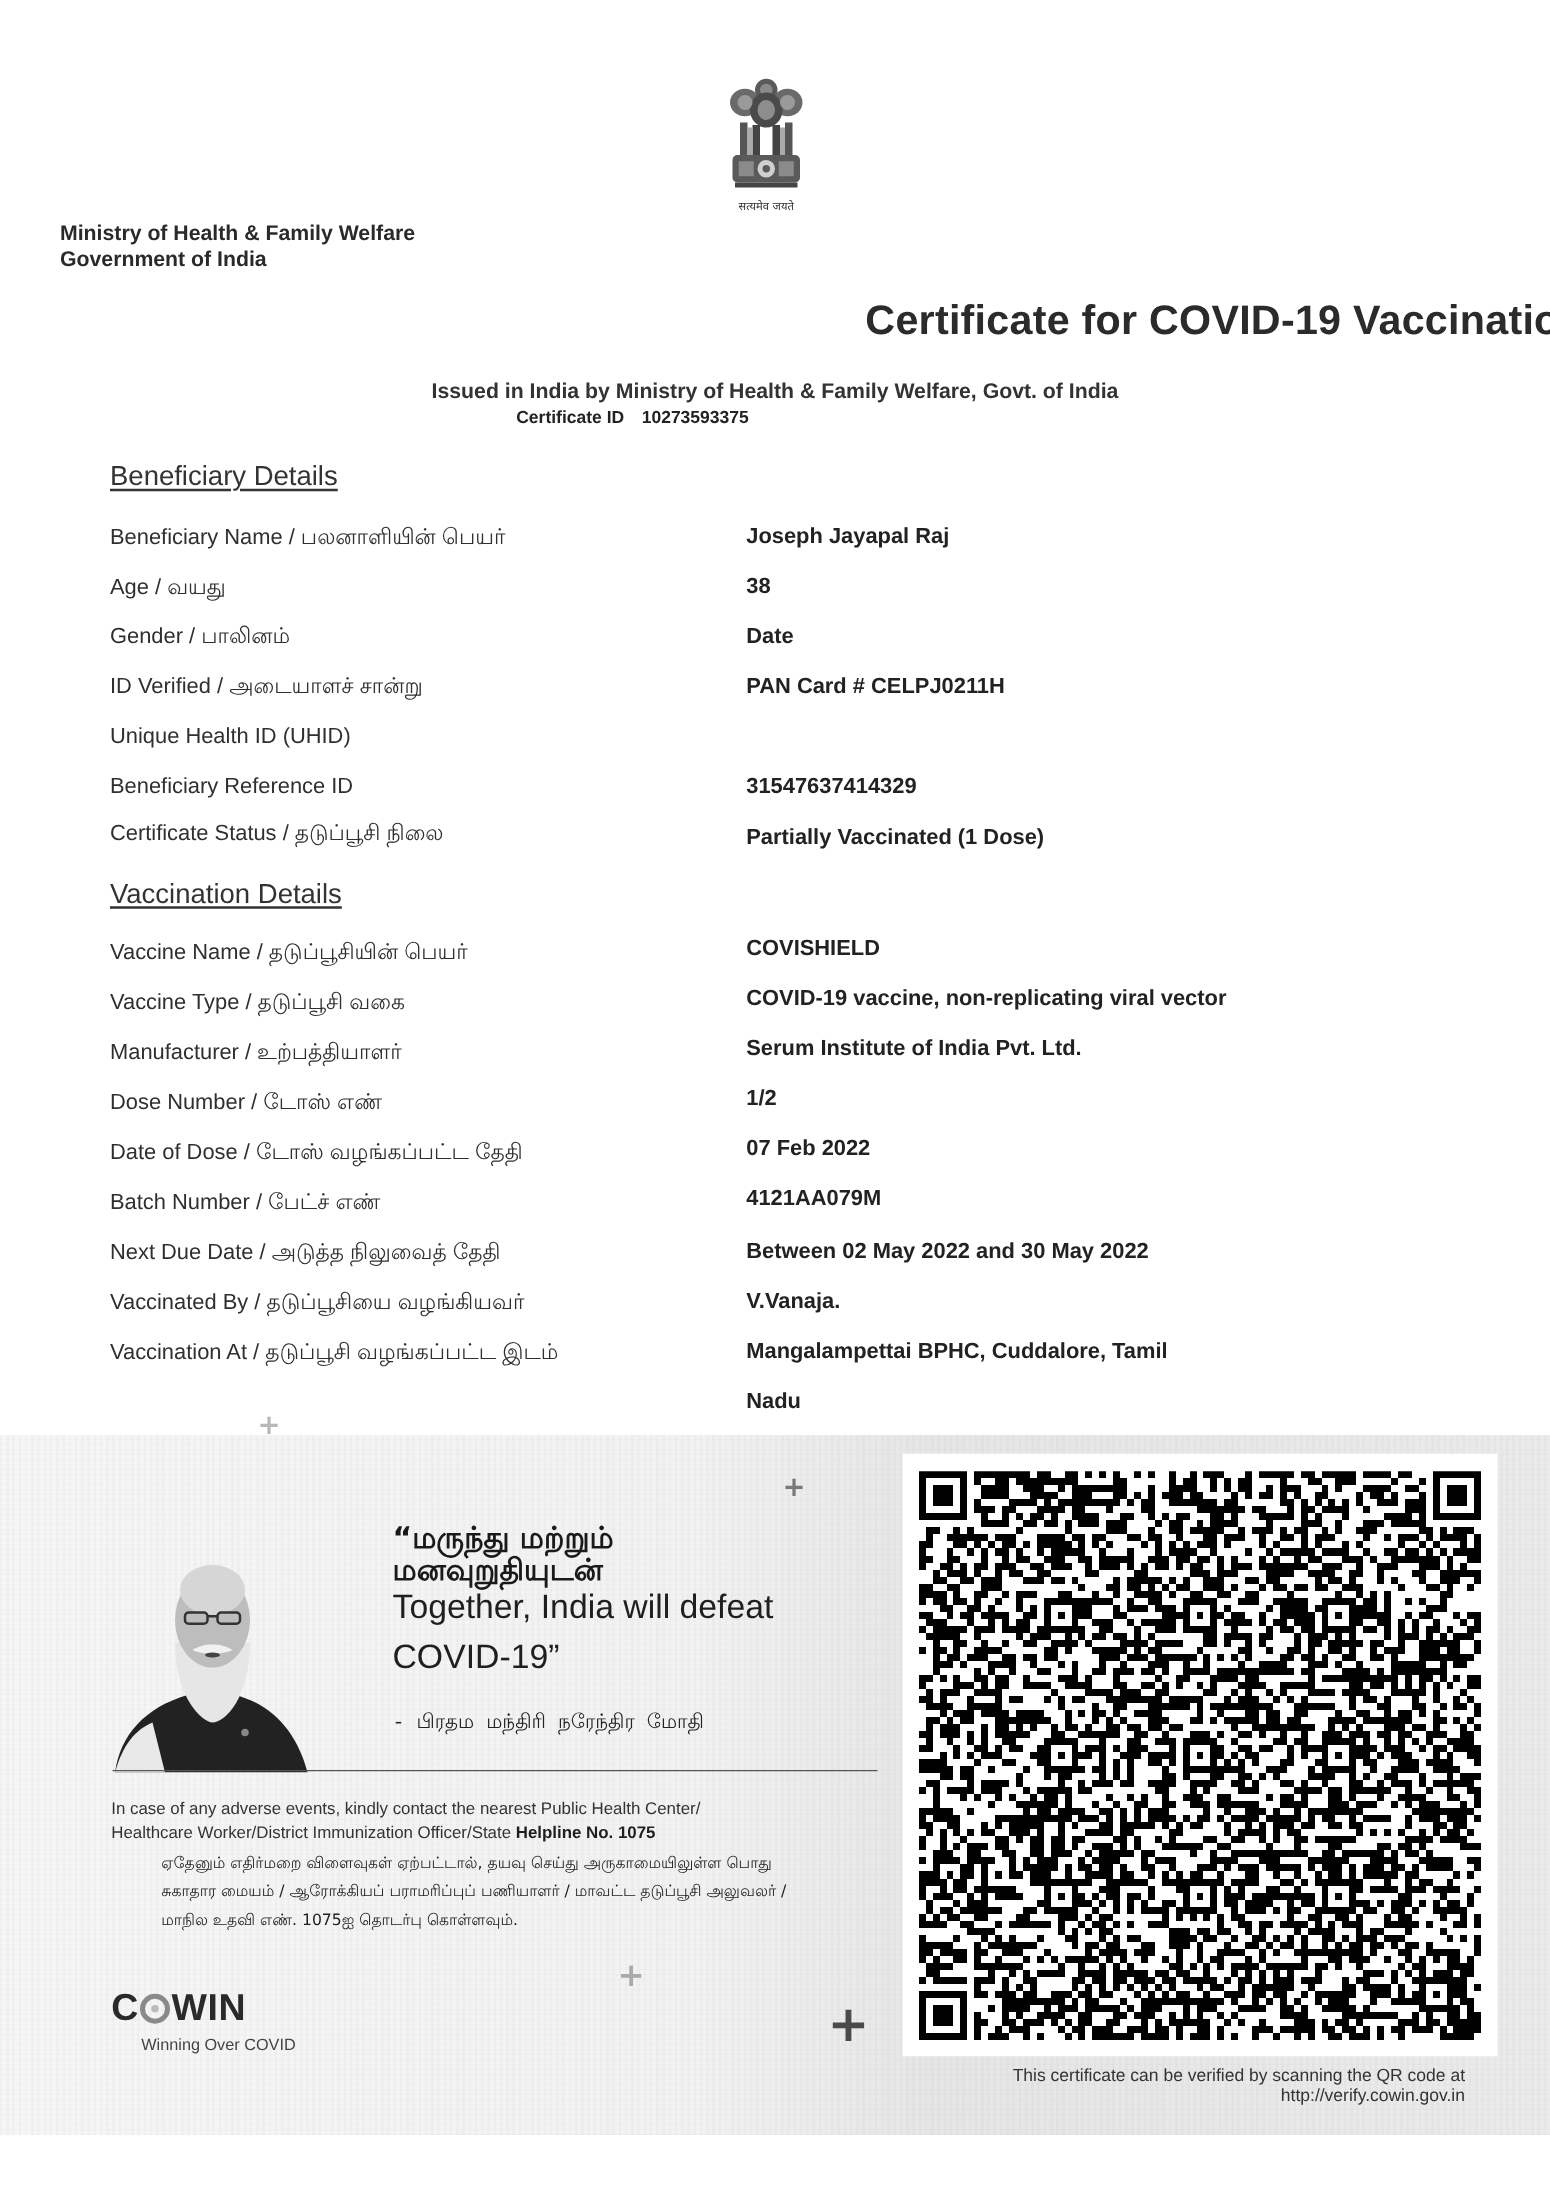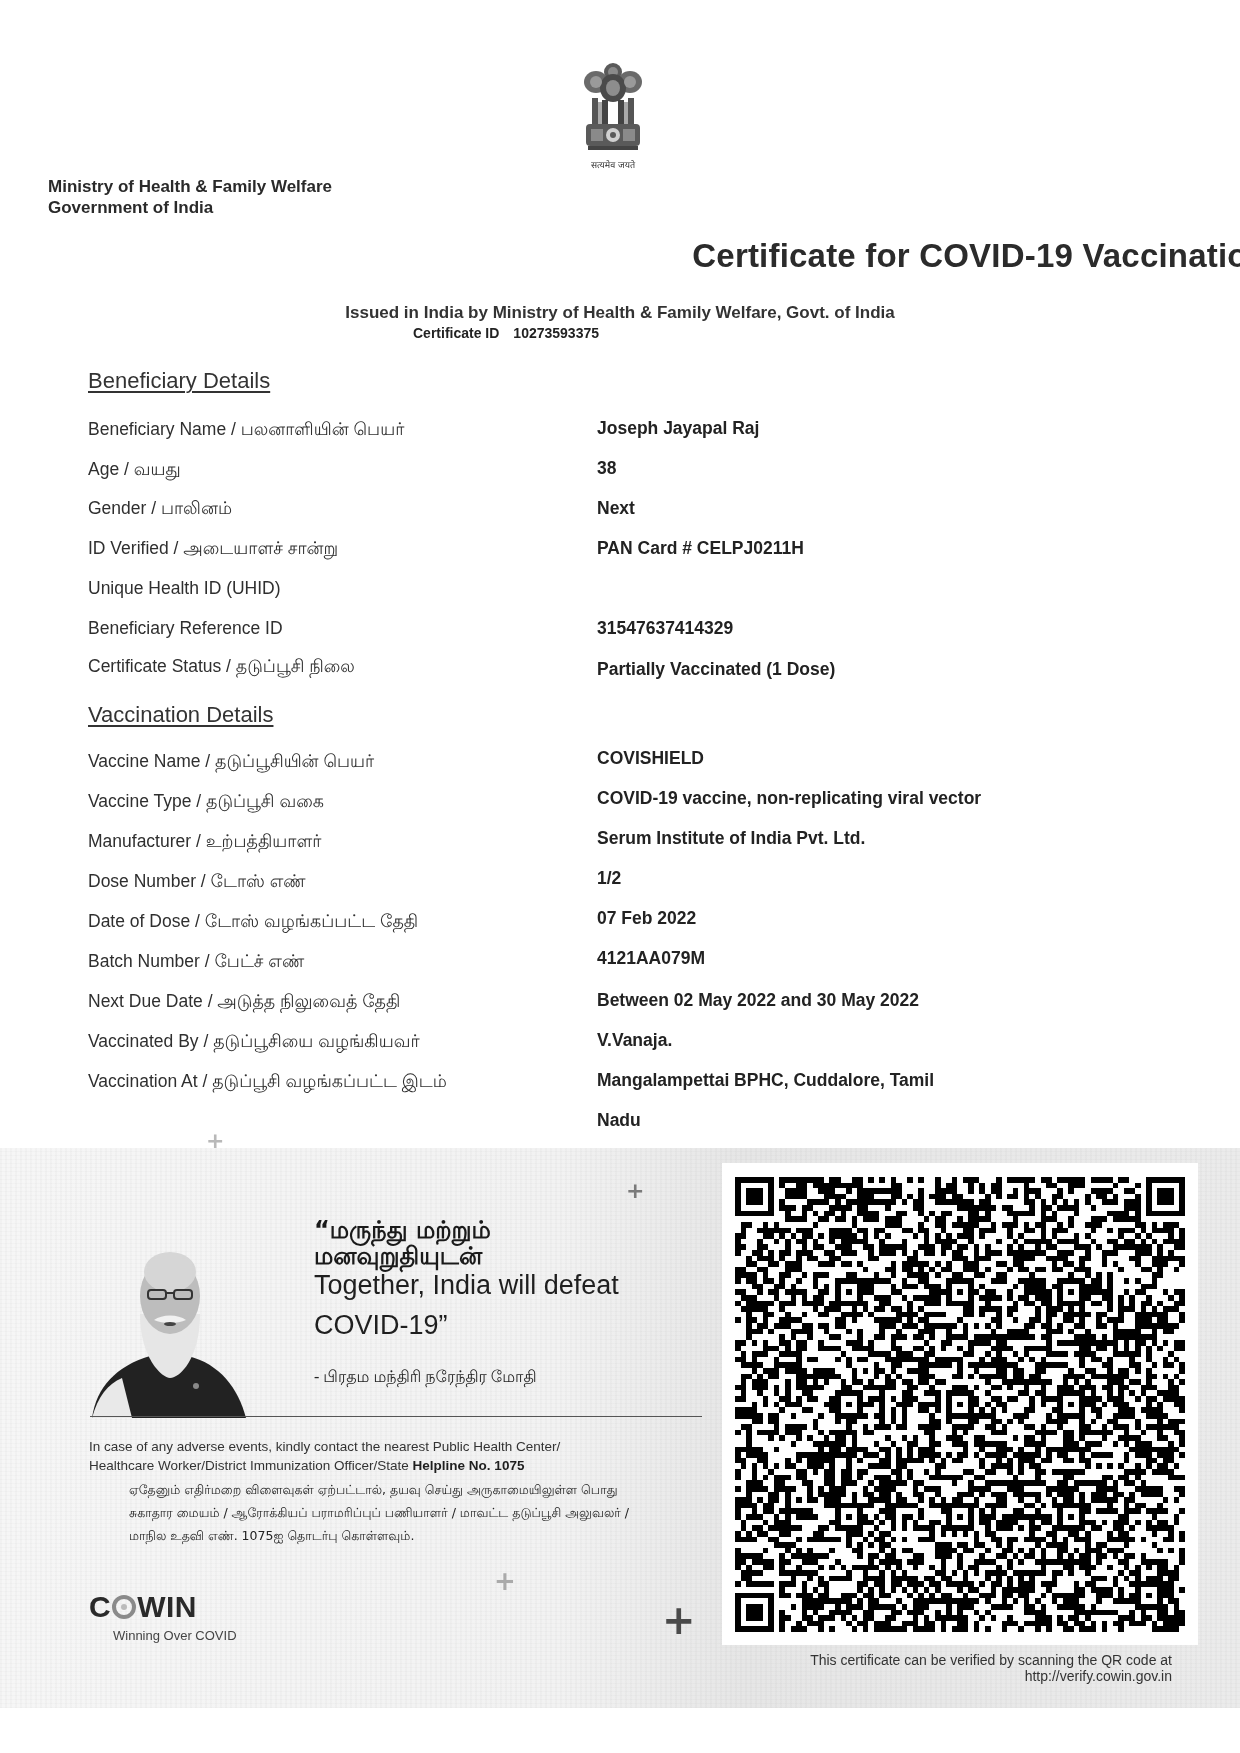--- a/index.html
+++ b/index.html
@@ -71,21 +71,21 @@
     .portrait { left: 88px; top: 1238px; width: 162px; height: 180px; }
     .quote-tamil {
       left: 314px; top: 1218px; font-size: 24px; line-height: 24px; color: #1a1a1a;
       font-family: "DejaVu Sans", sans-serif; font-weight: bold; white-space: nowrap;
     }
     .quote-en {
       left: 314px; font-size: 27px; color: #1f1f1f; line-height: 34px; white-space: nowrap;
     }
     .quote-attr {
       left: 314px; top: 1368px; font-size: 16px; color: #222;
-      font-family: Liberation Serif, serif; white-space: nowrap;
+      font-family: Liberation Mono, monospace; white-space: nowrap;
     }
     .divider {
       left: 90px; top: 1416px; width: 612px; height: 0;
       border-top: 1px solid #555;
     }
     .notice-en {
       left: 89px; top: 1437px; width: 620px;
       font-size: 13.5px; line-height: 19px; color: #333;
     }
     .notice-en b { color: #1f1f1f; }
@@ -164,21 +164,21 @@
 
 <div class="abs section-heading" style="top:368px">Beneficiary Details</div>
 
 <div class="abs row-label" style="top:419px">Beneficiary Name / பலனாளியின் பெயர்</div>
 <div class="abs row-value" style="top:418px">Joseph Jayapal Raj</div>
 
 <div class="abs row-label" style="top:459px">Age / வயது</div>
 <div class="abs row-value" style="top:458px">38</div>
 
 <div class="abs row-label" style="top:498px">Gender / பாலினம்</div>
-<div class="abs row-value" style="top:498px">Next</div>
+<div class="abs row-value" style="top:498px">Date</div>
 
 <div class="abs row-label" style="top:538px">ID Verified / அடையாளச் சான்று</div>
 <div class="abs row-value" style="top:538px">PAN Card # CELPJ0211H</div>
 
 <div class="abs row-label" style="top:578px">Unique Health ID (UHID)</div>
 <div class="abs row-value" style="top:578px"></div>
 
 <div class="abs row-label" style="top:618px">Beneficiary Reference ID</div>
 <div class="abs row-value" style="top:618px">31547637414329</div>
 

